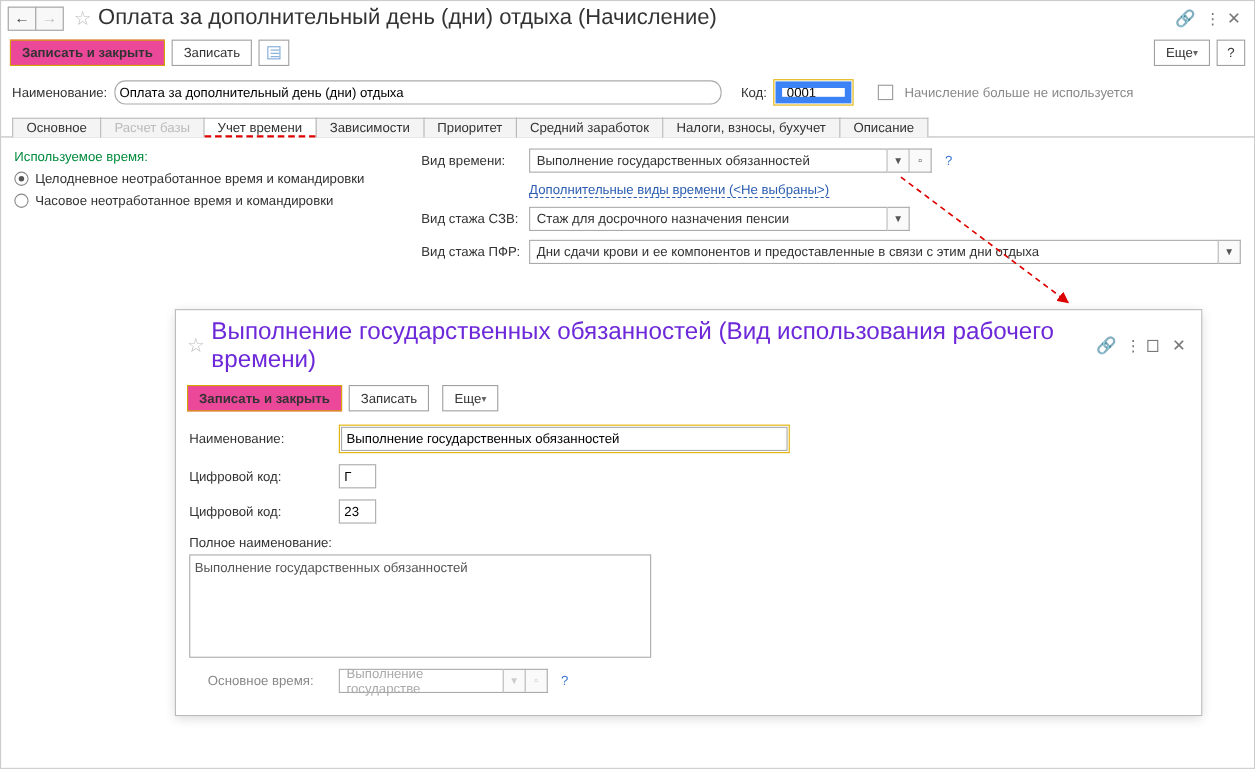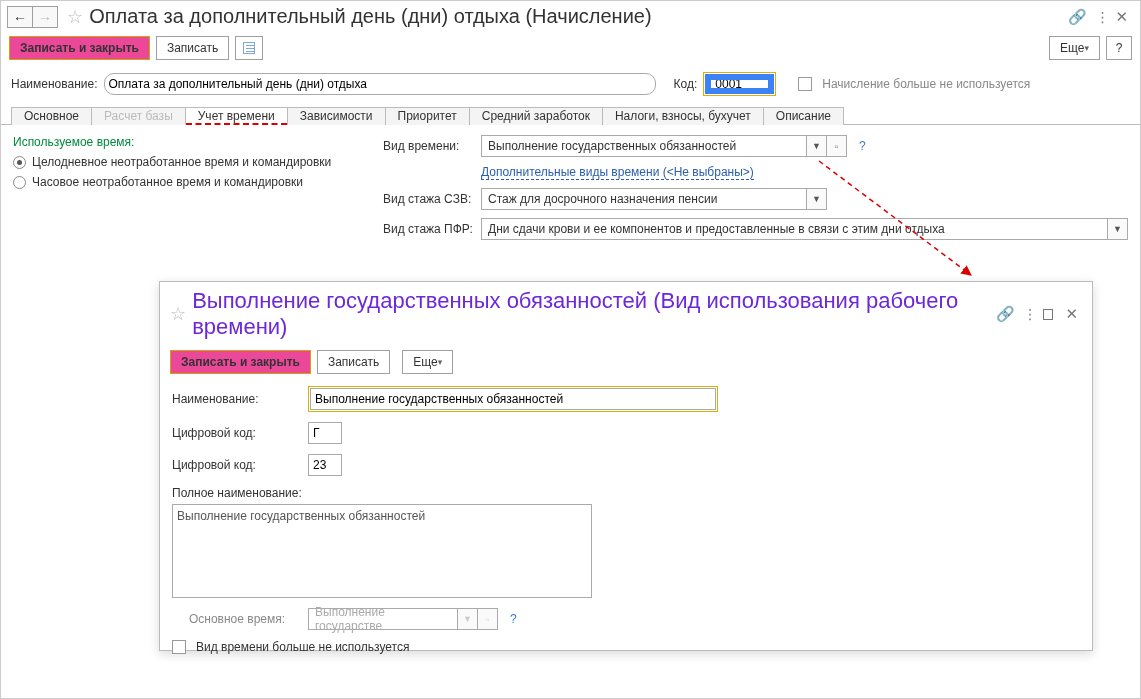--- a/index.html
+++ b/index.html
@@ -252,21 +252,17 @@
       <div class="inner-row">
         <span class="ilabel muted">Основное время:</span>
         <div class="select-wrap">
           <div class="select-field disabled-field" style="width:150px;">Выполнение государстве</div>
           <div class="select-btn" style="color:#ccc;">▼</div>
           <div class="open-btn" style="color:#ccc;">▫</div>
         </div>
         <span class="q-icon">?</span>
       </div>
 
-      <div class="inner-row">
-        <span class="checkbox"></span>
-        <span>Вид времени больше не используется</span>
-      </div>
 
     </div>
   </div>
 
 </div>
 
 </body></html>

